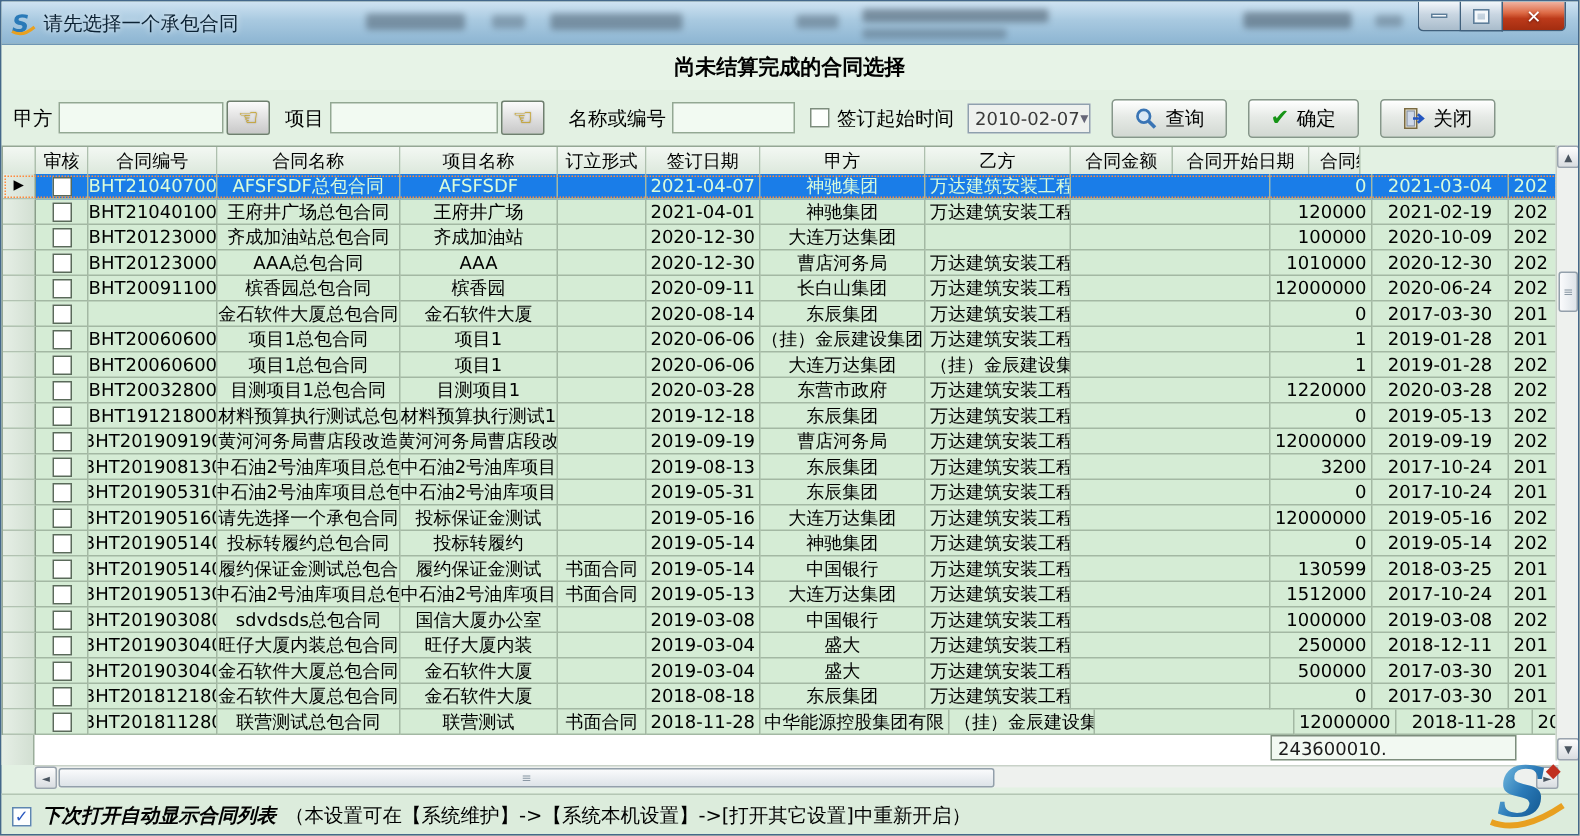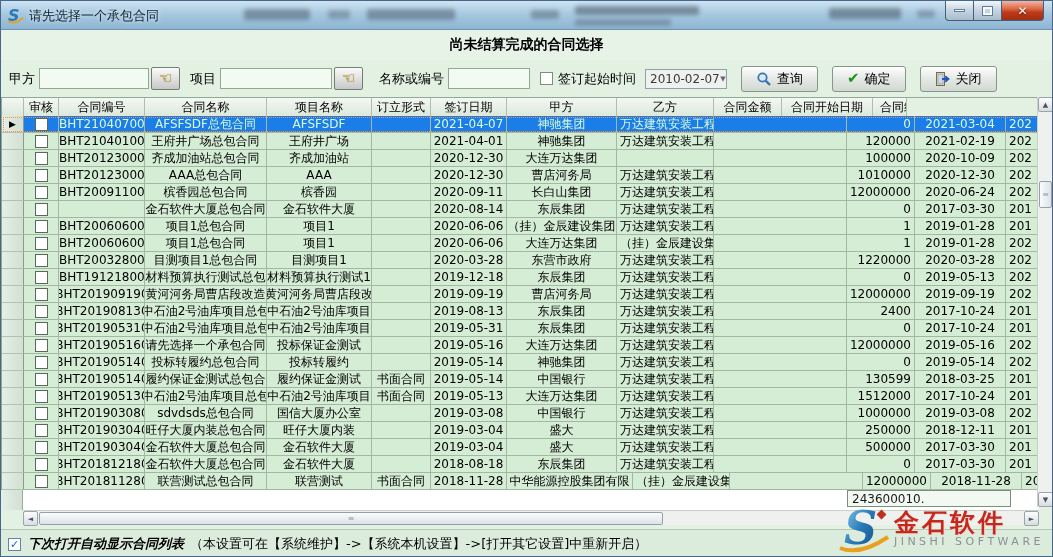--- a/index.html
+++ b/index.html
@@ -395,21 +395,21 @@
             <span class="gridcheckbox"></span>
           </div>
           <div class="cell al-center" style="width: 86px;">CBHT2019081301</div>
           <div class="cell al-center" style="width: 122px;">中石油2号油库项目总包</div>
           <div class="cell al-center" style="width: 105px;">中石油2号油库项目</div>
           <div class="cell al-center" style="width: 59px;"></div>
           <div class="cell al-center" style="width: 76px;">2019-08-13</div>
           <div class="cell al-center" style="width: 110px;">东辰集团</div>
           <div class="cell al-left" style="width: 97px;">万达建筑安装工程</div>
           <div class="cell al-center" style="width: 133px;"></div>
-          <div class="cell al-right" style="width: 68px;">2400</div>
+          <div class="cell al-right" style="width: 68px;">3200</div>
           <div class="cell al-center" style="width: 91px;">2017-10-24</div>
           <div class="cell al-left" style="width: 34px;">201</div>
         </div>
         <div class="grow">
           <div class="indcell"></div>
           <div class="cell al-center" style="width: 35px;">
             <span class="gridcheckbox"></span>
           </div>
           <div class="cell al-center" style="width: 86px;">CBHT2019053101</div>
           <div class="cell al-center" style="width: 122px;">中石油2号油库项目总包</div>
@@ -608,19 +608,15 @@
         <linearGradient id="lgS" x1="0" y1="0" x2="1" y2="1">
           <stop offset="0" stop-color="#8fd2ee"></stop>
             <stop offset=".5" stop-color="#2a7ab8"></stop>
             <stop offset="1" stop-color="#0a4a80"></stop>
         </linearGradient>
       </defs>
       <text x="6" y="40" font-size="46" font-weight="bold" font-style="italic" fill="url(#lgS)" font-family="DejaVu Serif, serif">S</text>
       <path d="M2 44 Q 22 52 50 33" stroke="#e8a020" stroke-width="4" fill="none"></path>
       <rect x="40" y="7" width="7" height="7" transform="rotate(45 43.5 10.5)" fill="#c03020"></rect>
     </svg>
-    <div class="logo-text">
-      <span class="logo-cn">金石软件</span>
-      <span class="logo-en">JINSHI SOFTWARE</span>
-    </div>
   </div>
 
 </div>
 
 </body></html>

